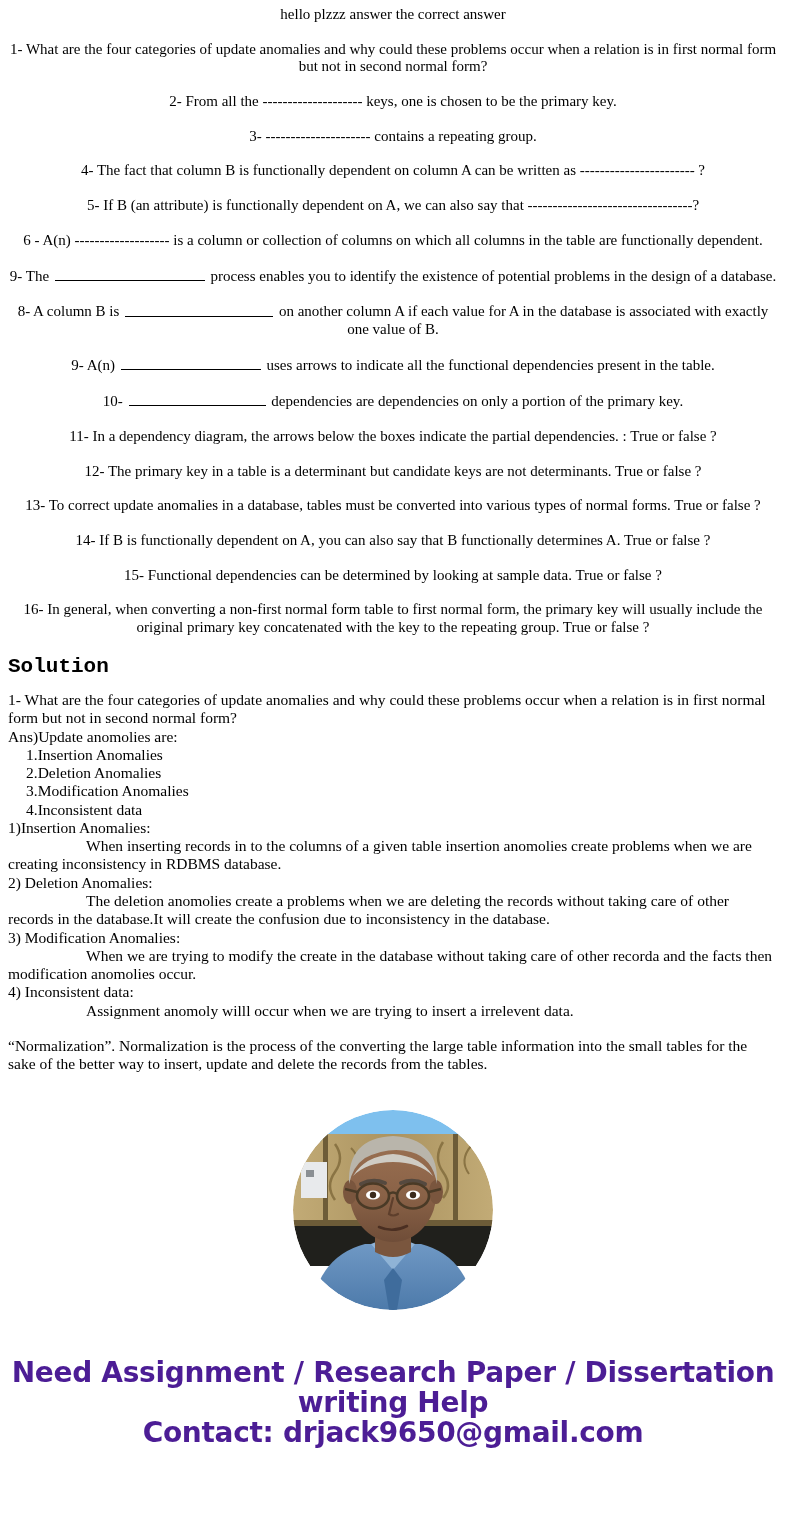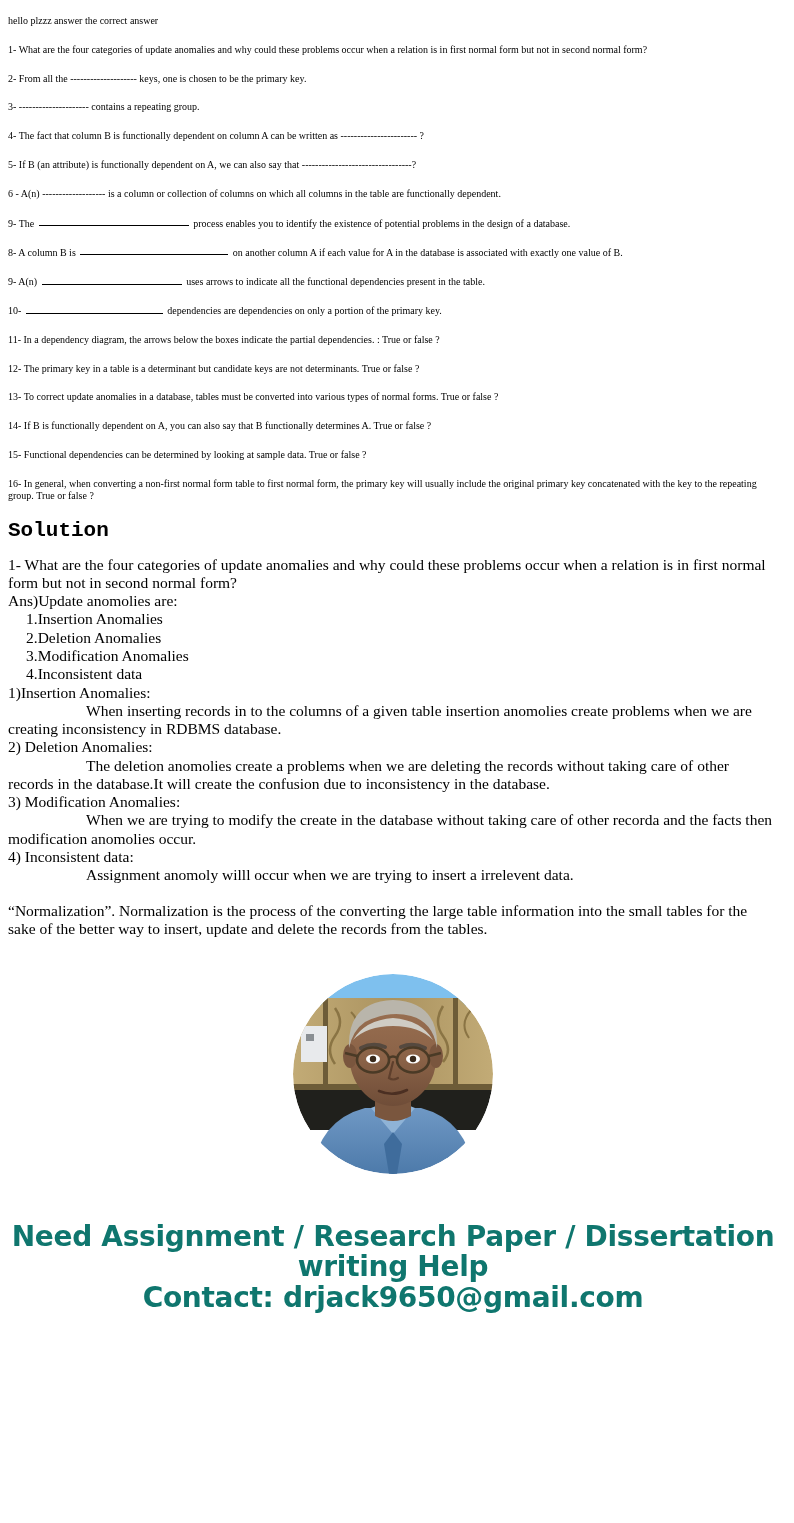--- a/index.html
+++ b/index.html
@@ -16,24 +16,24 @@
     -webkit-font-smoothing: antialiased;
   }
   .page {
     position: relative;
     width: 794px;
     padding: 6px 16px 0 8px;
   }
   
   .q {
     font-family: "Liberation Serif", "DejaVu Serif", serif;
-    font-size: 10px;
+    font-size: 15px;
     line-height: 1.18;
-    margin: 9px 0 17px 0;
-    text-align: left;
+    margin: 0 0 17px 0;
+    text-align: center;
   }
   .q b, .bold { font-weight: normal; }
   .blank {
     display: inline-block;
     border-bottom: 1.3px solid #000;
     vertical-align: baseline;
     height: 0.95em;
     margin: 0 2px;
   }
   .blank.w1 { width: 150px; }
@@ -80,21 +80,21 @@
   .avatar svg { display: block; }
 
   
   .footer {
     margin-top: 48px;
     text-align: center;
     font-family: "DejaVu Sans", sans-serif;
     font-weight: bold;
     font-size: 28px;
     line-height: 1.08;
-    color: #0f766e;
+    color: #4c1d95;
     letter-spacing: -0.3px;
     padding-bottom: 24px;
   }
   .footer div { margin: 0; }
 </style>
 </head>
 <body>
 
 <div class="page">
 

